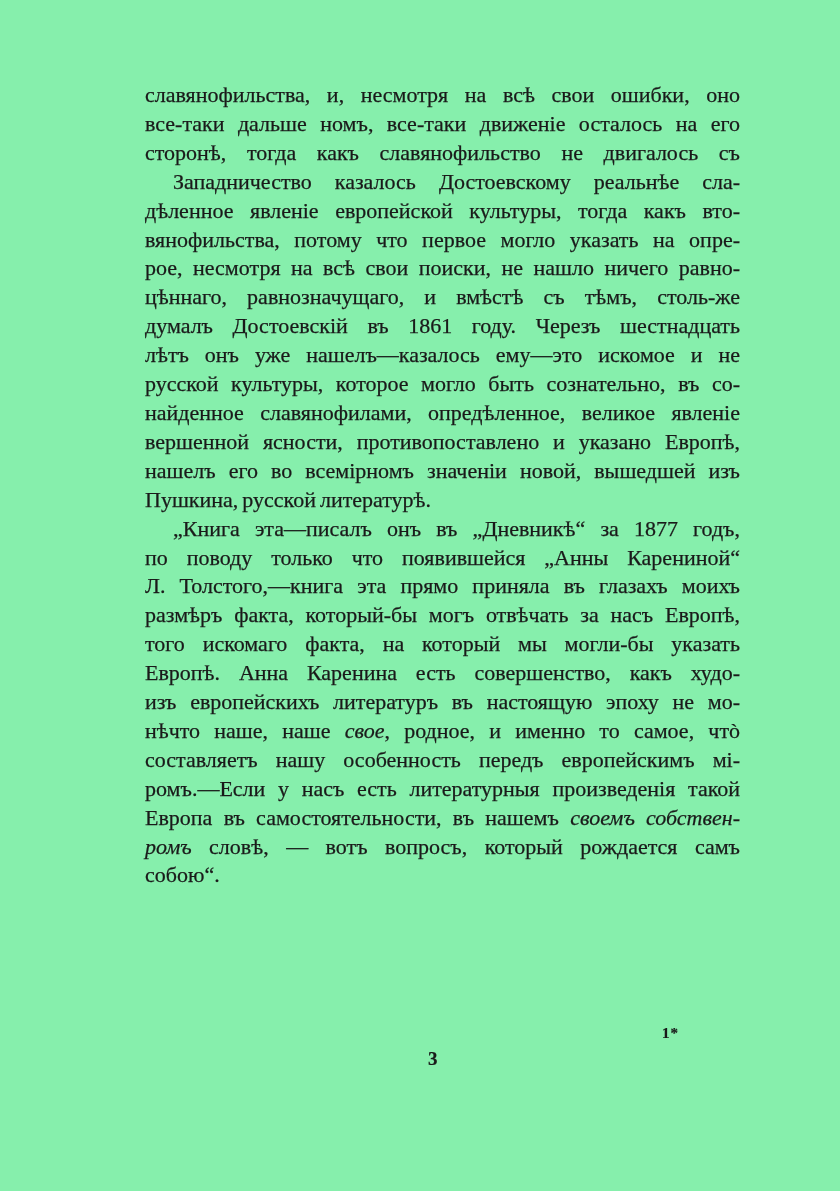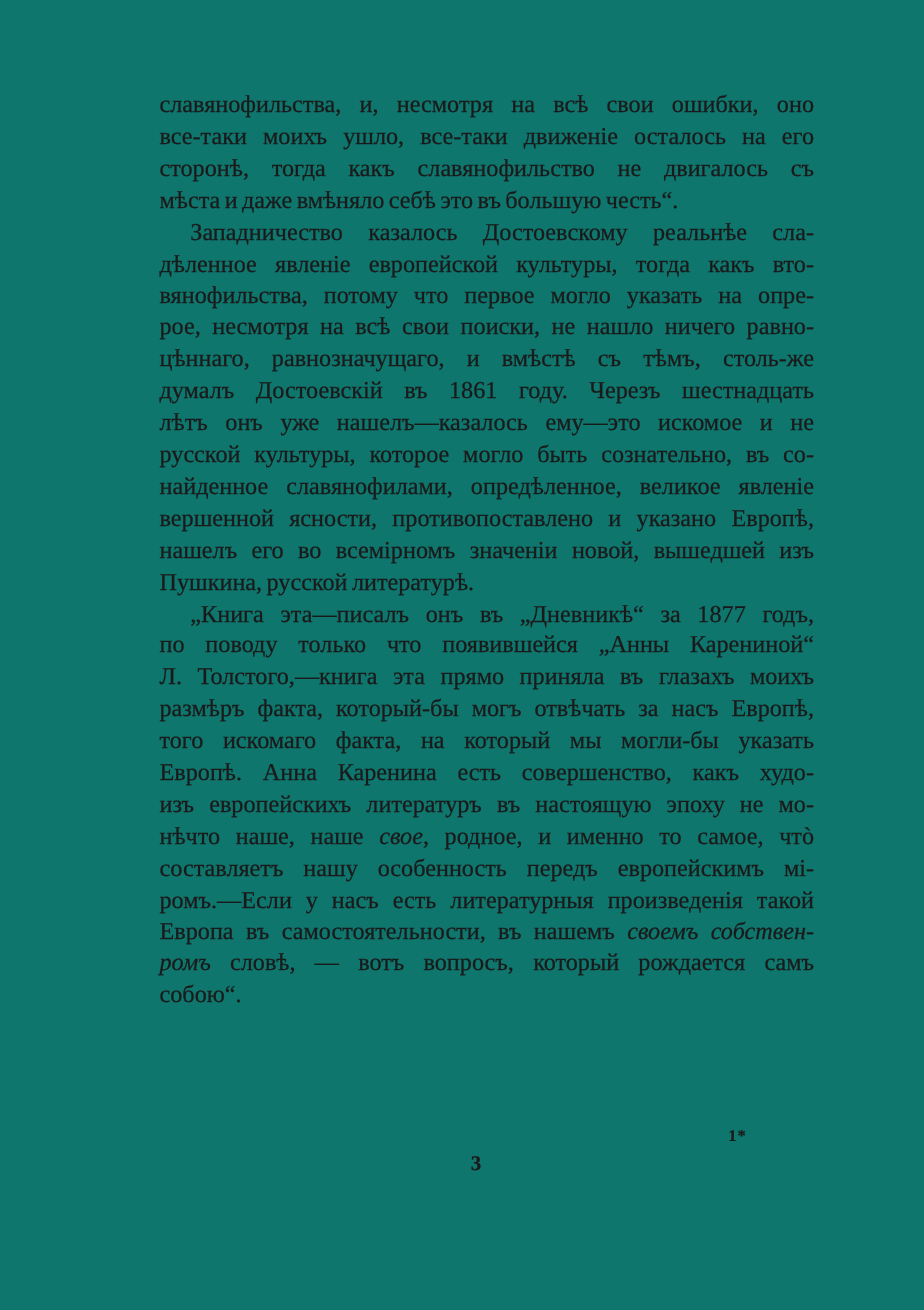--- a/index.html
+++ b/index.html
@@ -10,21 +10,21 @@
     width: 840px;
     height: 1191px;
     background: #fdfdfc;
     font-family: "Liberation Serif", "DejaVu Serif", serif;
     color: #1a1a1a;
   }
   .page {
     position: relative;
     width: 840px;
     height: 1191px;
-    background: #0f766e;
+    background: #86efac;
     overflow: hidden;
   }
   .text-block {
     position: absolute;
     left: 145px;
     top: 81px;
     width: 595px;
   }
   .para {
     margin: 0;
@@ -70,23 +70,22 @@
 </style>
 </head>
 <body>
 
 <div class="page">
 
   <main class="text-block">
 
     <div class="para">
       <div class="line">славянофильства, и, несмотря на всѣ свои ошибки, оно</div>
-      <div class="line">все-таки моихъ ушло, все-таки движеніе осталось на его</div>
+      <div class="line">все-таки дальше номъ, все-таки движеніе осталось на его</div>
       <div class="line">сторонѣ, тогда какъ славянофильство не двигалось съ</div>
-      <div class="line left">мѣста и даже вмѣняло себѣ это въ большую честь“.</div>
     </div>
 
     <div class="para">
       <div class="line indent">Западничество казалось Достоевскому реальнѣе сла-</div>
       <div class="line">дѣленное явленіе европейской культуры, тогда какъ вто-</div>
       <div class="line">вянофильства, потому что первое могло указать на опре-</div>
       <div class="line">рое, несмотря на всѣ свои поиски, не нашло ничего равно-</div>
       <div class="line">цѣннаго, равнозначущаго, и вмѣстѣ съ тѣмъ, столь-же</div>
       <div class="line">думалъ Достоевскій въ 1861 году. Черезъ шестнадцать</div>
       <div class="line">лѣтъ онъ уже нашелъ—казалось ему—это искомое и не</div>

